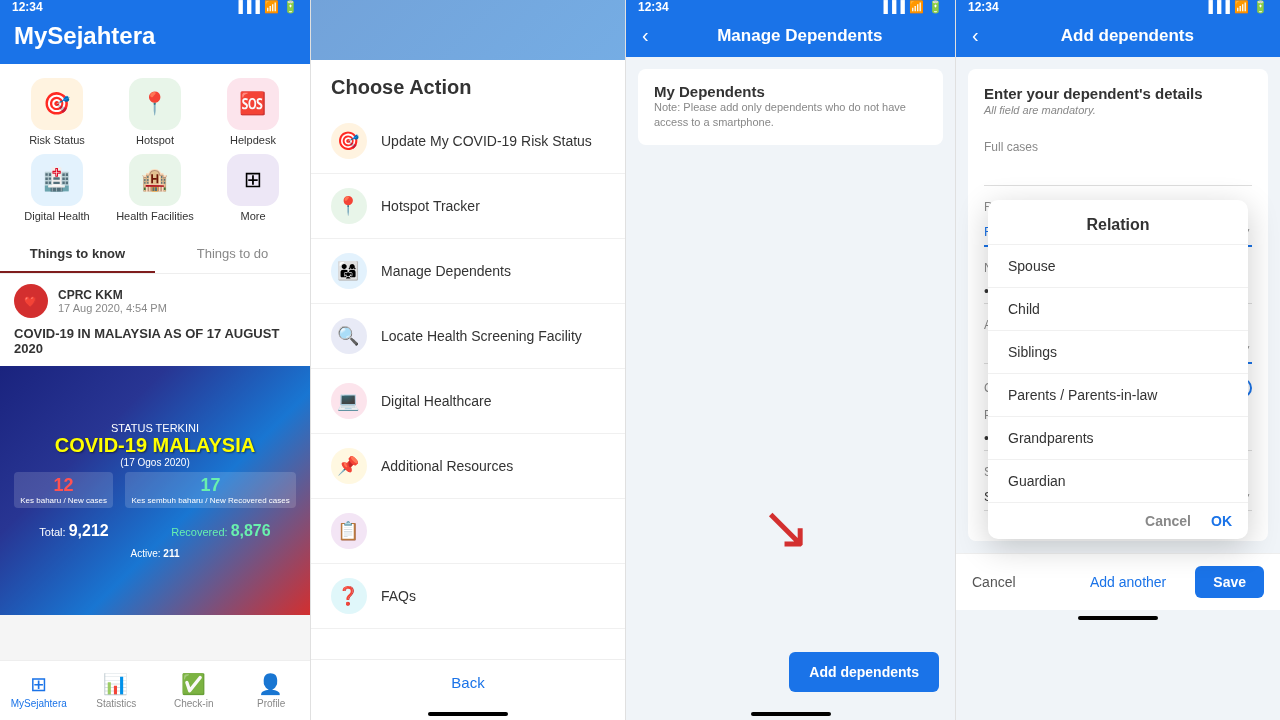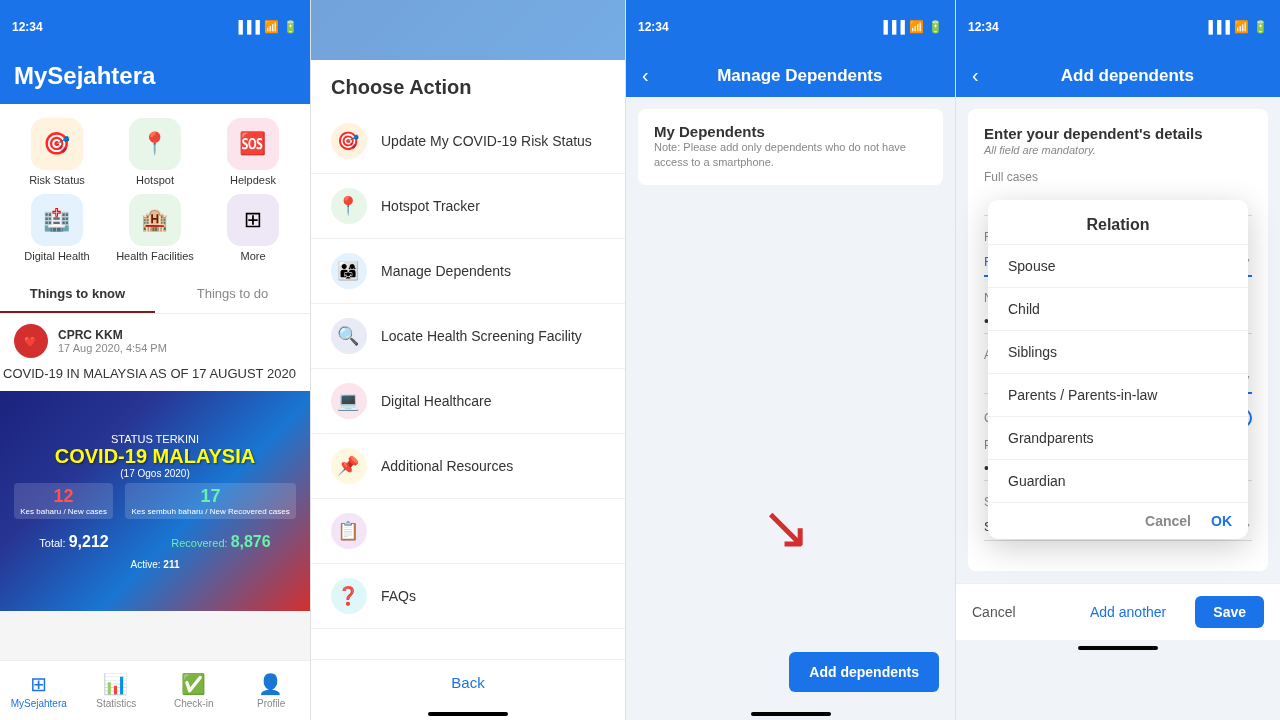--- a/index.html
+++ b/index.html
@@ -20,21 +20,21 @@
       background: #fff;
       display: flex;
       flex-direction: column;
       flex-shrink: 0;
     }
     .status-bar {
       background: #1a73e8;
       color: #fff;
       font-size: 12px;
       font-weight: 600;
-      padding: 20px 12px;
+      padding: 0 12px;
       display: flex;
       justify-content: space-between;
       align-items: center;
     }
     .status-icons { display: flex; gap: 4px; align-items: center; }
 
     .app-header {
       background: #1a73e8;
       padding: 8px 14px 14px;
     }
@@ -122,29 +122,29 @@
       justify-content: center;
       color: #fff;
       font-size: 10px;
       font-weight: 700;
       flex-shrink: 0;
     }
     .news-meta { font-size: 11px; }
     .news-source { font-weight: 600; color: #333; font-size: 12px; }
     .news-date { color: #888; font-size: 11px; }
     .news-title {
-      padding: 4px 3px 10px;
+      padding: 4px 14px 10px;
       font-size: 13px;
-      font-weight: 400;
+      font-weight: 700;
       color: #333;
       background: #fff;
     }
     .news-image {
       width: 100%;
-      height: 220px;
+      height: 249px;
       background: linear-gradient(135deg, #1a237e 0%, #283593 30%, #1976d2 60%, #d32f2f 100%);
       position: relative;
       display: flex;
       align-items: center;
       justify-content: center;
       overflow: hidden;
     }
     .covid-banner {
       padding: 8px;
       text-align: center;
@@ -355,21 +355,21 @@
     .form-section-title {
       font-size: 15px;
       font-weight: 600;
       color: #333;
       margin-bottom: 2px;
     }
     .form-section-subtitle {
       font-size: 11px;
       color: #888;
       font-style: italic;
-      margin-bottom: 14px;
+      margin-bottom: 24px;
     }
     .form-field {
       margin-bottom: 14px;
     }
     .form-label {
       font-size: 12px;
       color: #888;
       margin-bottom: 4px;
     }
     .form-input {

